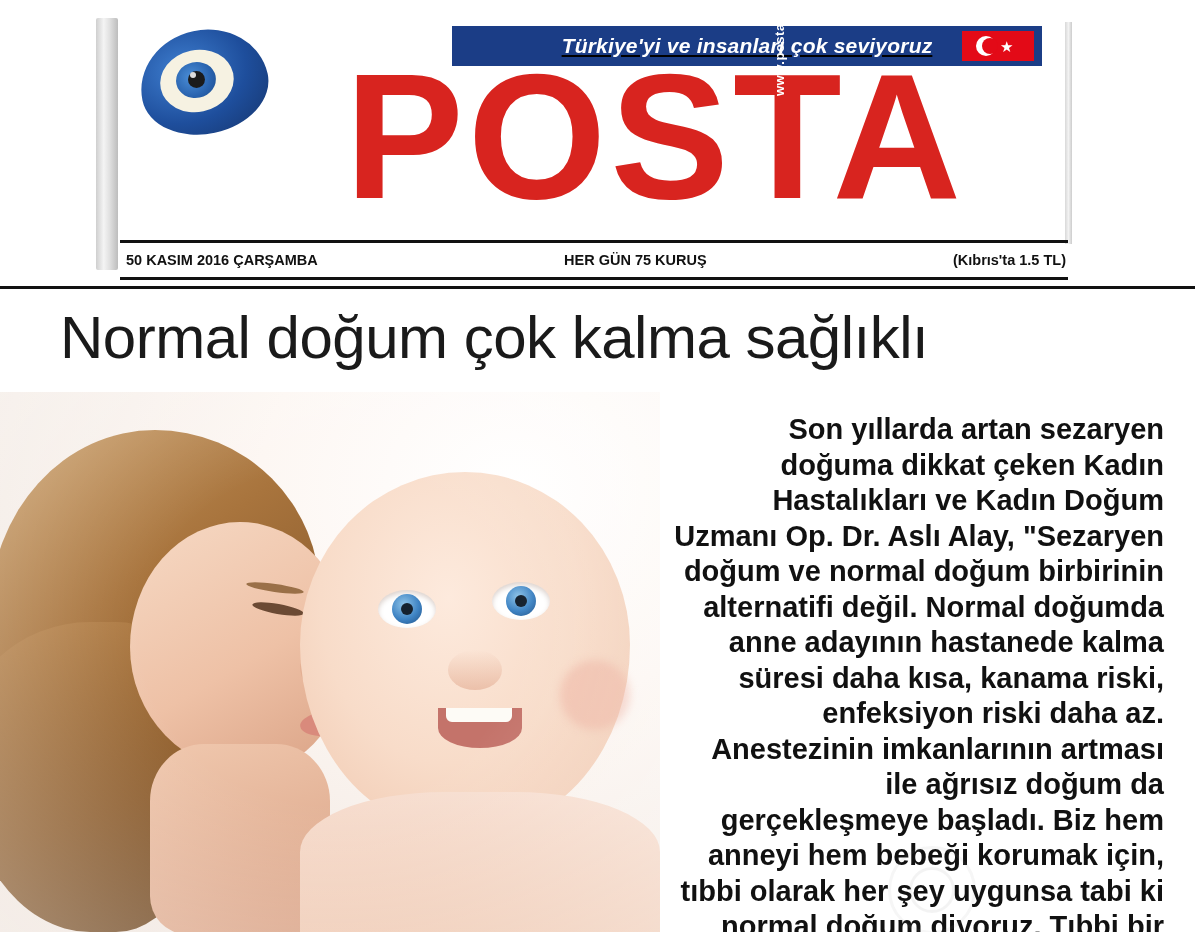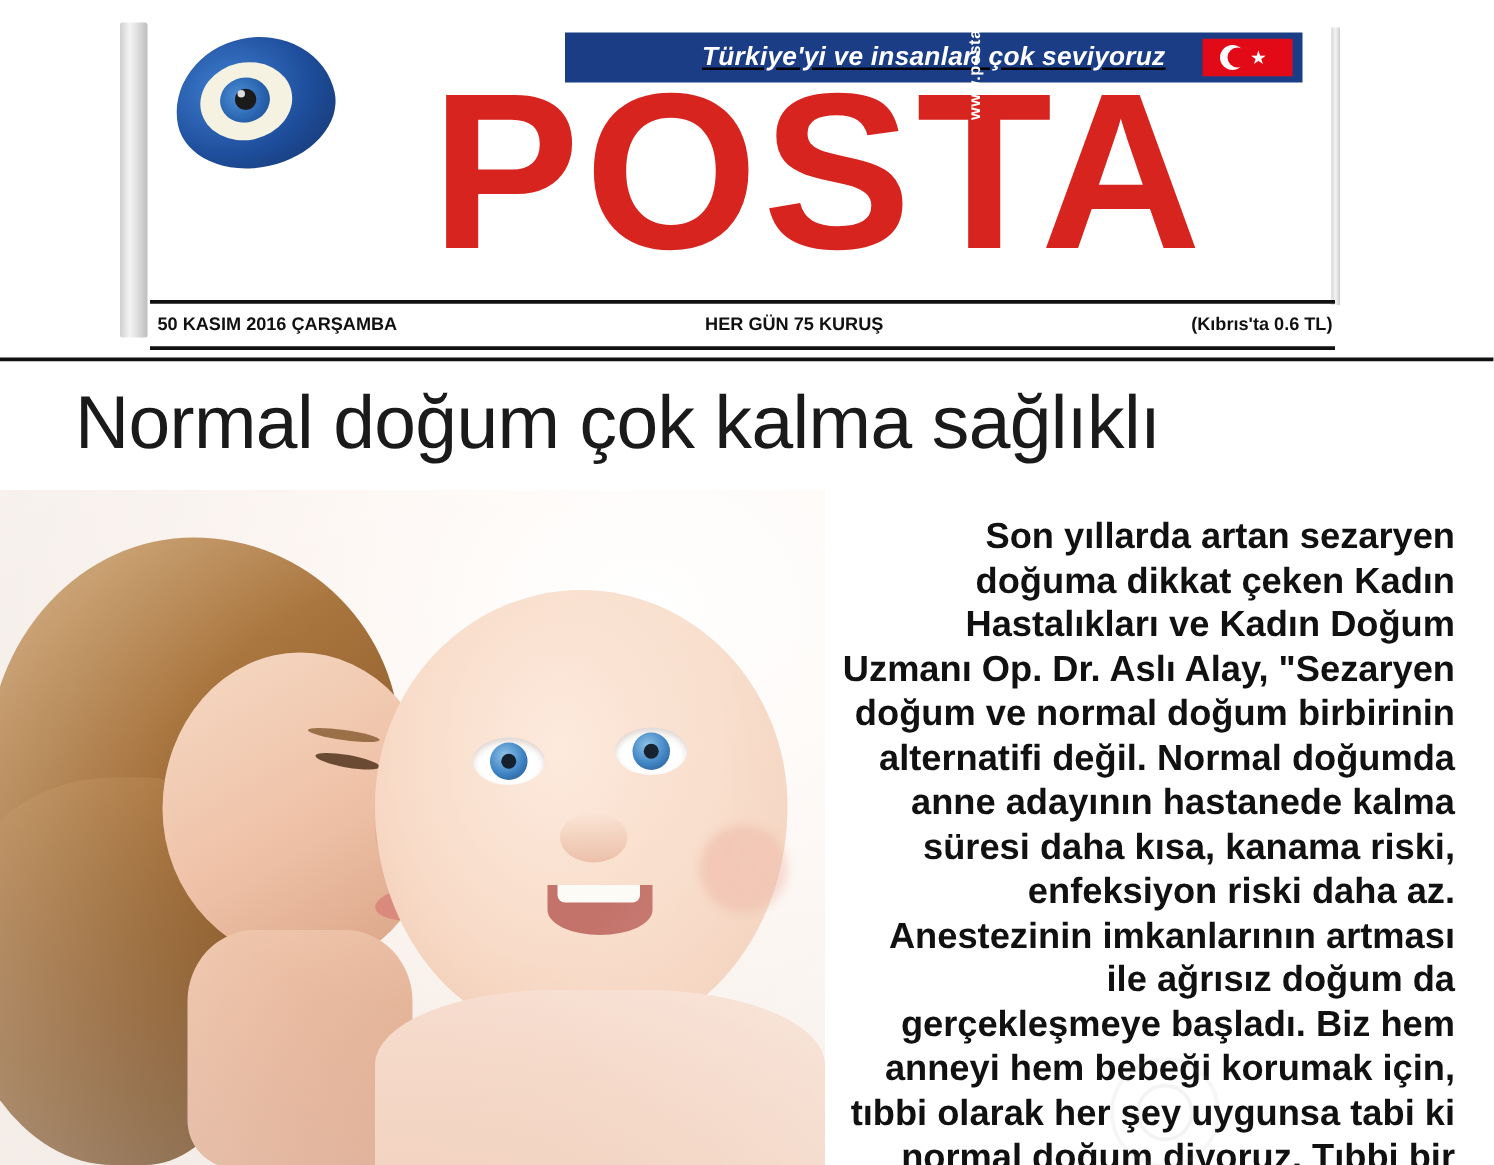--- a/index.html
+++ b/index.html
@@ -416,21 +416,21 @@
       </span>
     </div>
 
     <div class="wordmark">POSTA</div>
     <div class="url-vert">www.posta.com.tr</div>
 
     <div class="info-rule-top"></div>
     <div class="info-row">
       <span>50 KASIM 2016 ÇARŞAMBA</span>
       <span class="center">HER GÜN 75 KURUŞ</span>
-      <span>(Kıbrıs'ta 0.6 TL)</span>
+      <span>(Kıbrıs'ta 1.5 TL)</span>
     </div>
     <div class="info-rule-bot"></div>
     <div class="masthead-bottom-rule"></div>
   </div>
 
   <div class="headline">Normal doğum çok kalma sağlıklı</div>
 
   <div class="photo">
     <div class="photo-bg"></div>
     <div class="mom-hair"></div>

